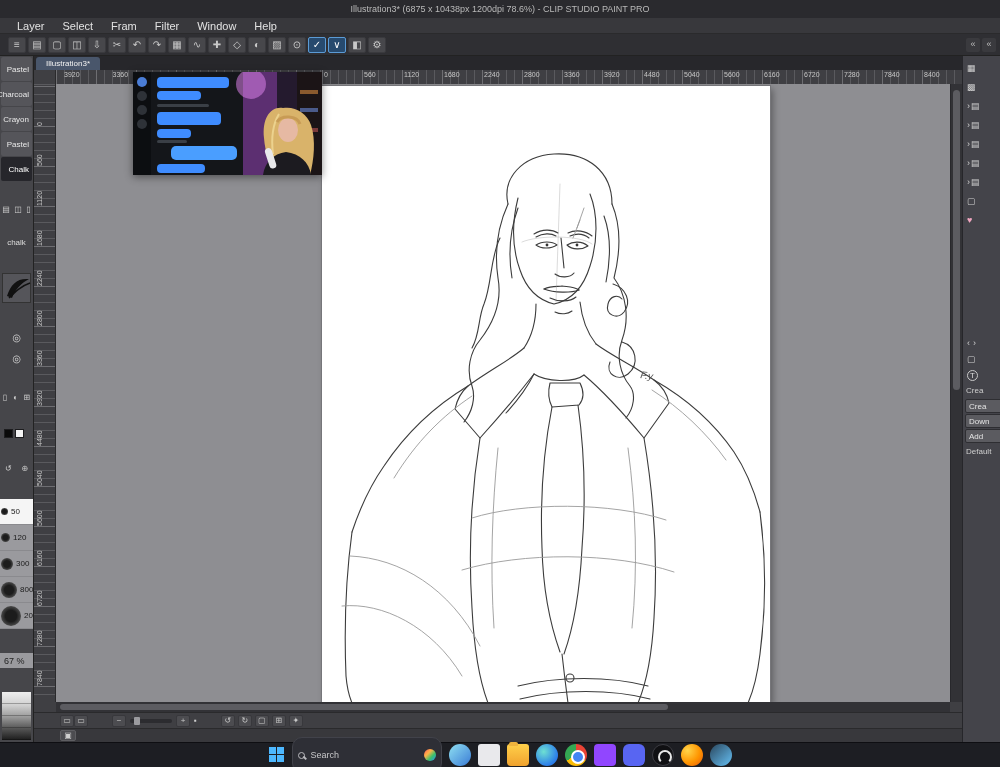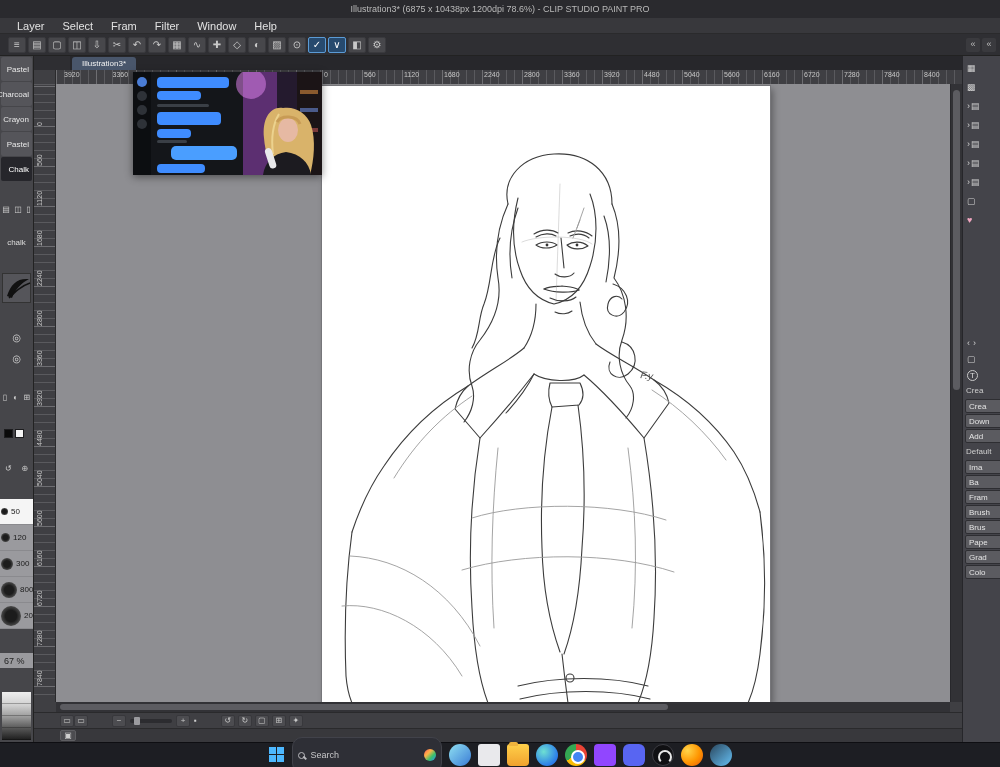--- a/index.html
+++ b/index.html
@@ -56,21 +56,21 @@
   .brush-row:nth-child(5) .dot { width:20px; height:20px; }
   .opacity-row { height:15px; background:#9a9a9e; color:#222; font-size:9px;
                  display:flex; align-items:center; padding-left:4px; }
   .tone-strip { flex:1; margin:2px;
     background:
       repeating-linear-gradient(180deg, rgba(0,0,0,0) 0 11px, rgba(0,0,0,.28) 11px 12px),
       linear-gradient(180deg,#efefef 0%,#cfcfcf 28%,#9a9a9a 52%,#565656 76%,#1c1c1c 100%); }
 
   
   .center { flex:1; display:flex; flex-direction:column; min-width:0; }
-  .tab-row { height:14px; background:#27272b; display:flex; align-items:flex-end;margin-left:36px; }
+  .tab-row { height:14px; background:#27272b; display:flex; align-items:flex-end; }
   .doc-tab { height:13px; background:#49566b; border-radius:3px 3px 0 0; color:#f2f2f2;
              font-size:8px; line-height:13px; padding:0 10px; margin-left:2px; }
   .ruler-row { height:14px; display:flex; }
   .ruler-corner { width:22px; background:#3f3f43; border-right:1px solid #2a2a2c; }
   .ruler-top { flex:1; position:relative; background:#3f3f43; overflow:hidden;
     background-image:
       repeating-linear-gradient(90deg, #6e6e72 0 1px, transparent 1px 40px),
       repeating-linear-gradient(90deg, #5a5a5e 0 1px, transparent 1px 8px);
     background-size:100% 100%, 100% 4px; background-position:266px 0, 266px 10px;
     background-repeat:repeat, repeat; }
@@ -457,30 +457,20 @@
       <div class="rp-row">
         <span class="circle-t">T</span>
       </div>
       <div class="rp-label">Crea</div>
       <div>
           <button class="rp-btn">Crea</button>
           <button class="rp-btn">Down</button>
           <button class="rp-btn">Add</button>
         </div>
       <div class="rp-label">Default</div>
-      <div>
-          <button class="rp-btn">Ima</button>
-          <button class="rp-btn">Ba</button>
-          <button class="rp-btn">Fram</button>
-          <button class="rp-btn">Brush</button>
-          <button class="rp-btn">Brus</button>
-          <button class="rp-btn">Pape</button>
-          <button class="rp-btn">Grad</button>
-          <button class="rp-btn">Colo</button>
-        </div>
     </div>
   </div>
 
   <div class="webcam-overlay">
     <svg width="189" height="103" viewBox="0 0 189 103">
       <rect x="0" y="0" width="110" height="103" fill="#14161a"></rect>
       <rect x="0" y="0" width="18" height="103" fill="#0c0e11"></rect>
       <circle cx="9" cy="10" r="5" fill="#4a7dd6"></circle>
       <circle cx="9" cy="24" r="5" fill="#2e3238"></circle>
       <circle cx="9" cy="38" r="5" fill="#2e3238"></circle>

